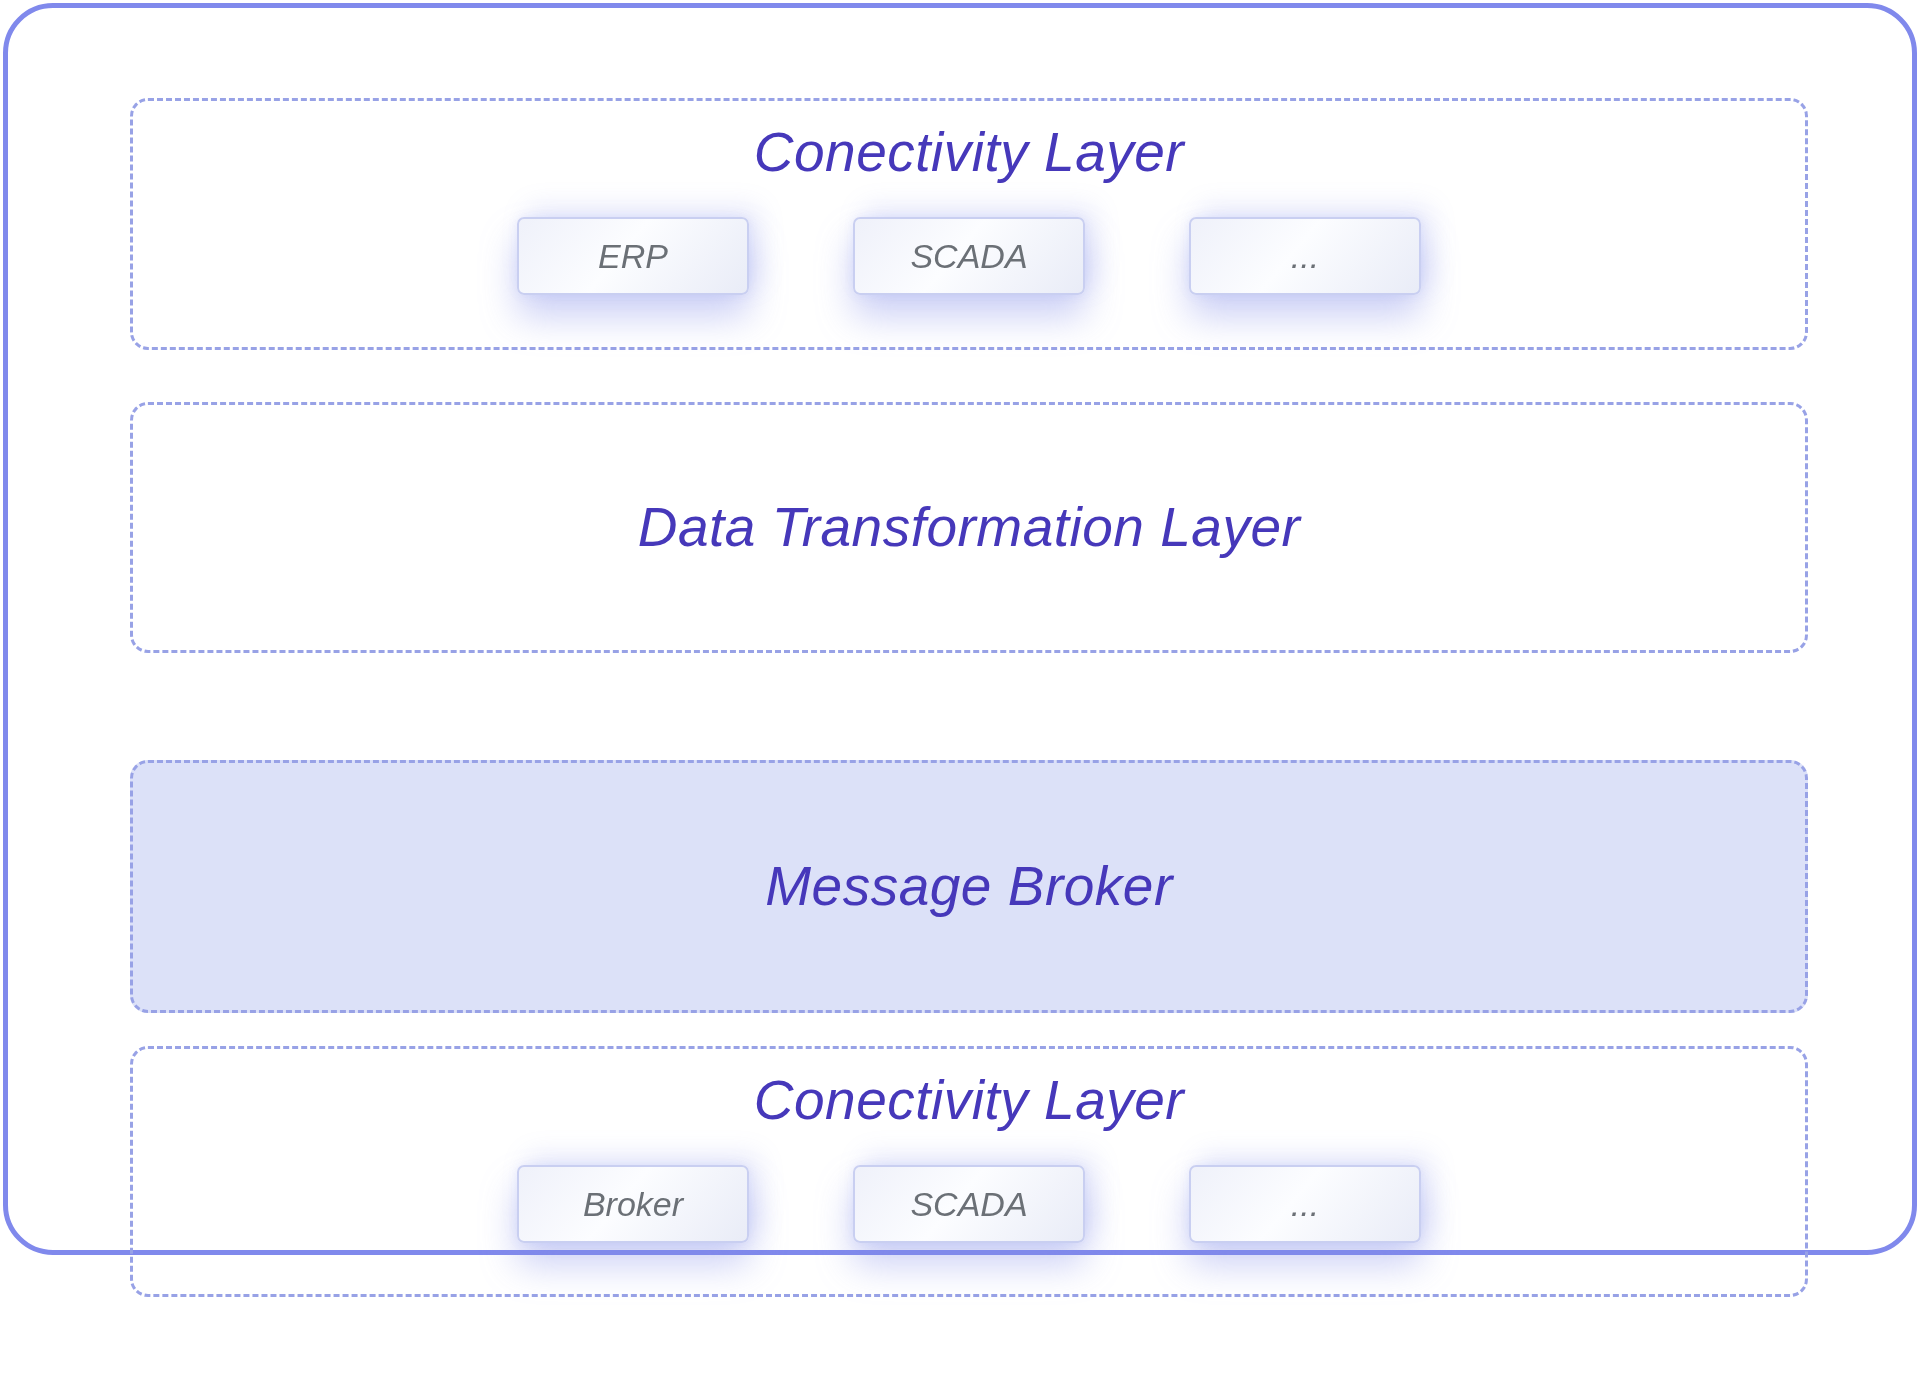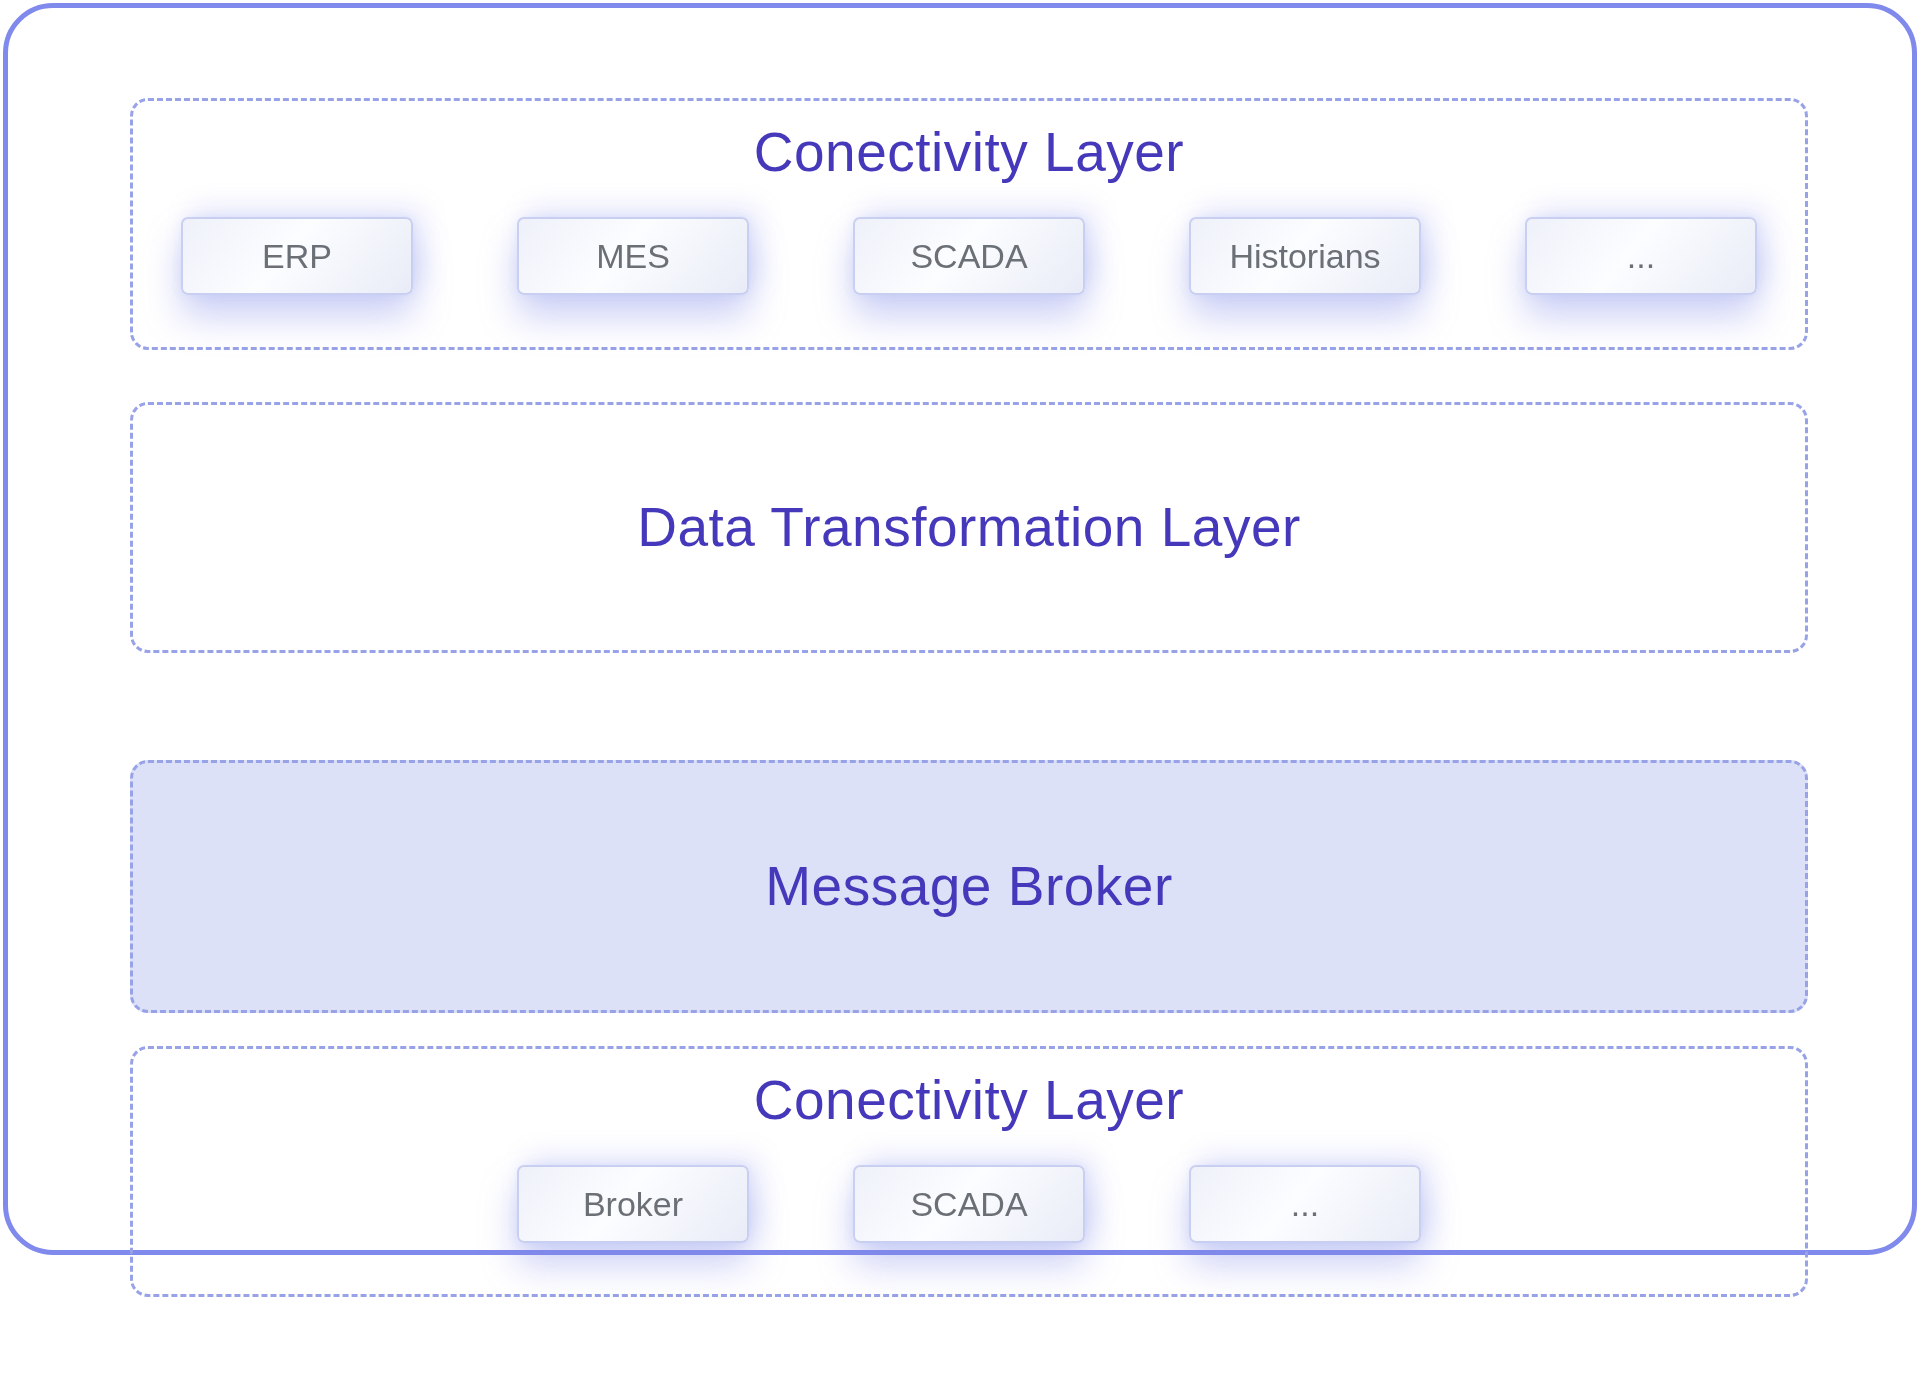--- a/index.html
+++ b/index.html
@@ -8,21 +8,21 @@
     --layer-title:#4638ba;
     --broker-fill:#dce1f8;
     --box-border:#c9cff1;
     --box-text:#6b7076;
     --box-glow:rgba(129,140,233,0.40);
     --canvas-bg:#ffffff;
   }
   *{margin:0;padding:0;box-sizing:border-box;}
   html,body{width:1920px;height:1385px;background:var(--canvas-bg);overflow:hidden;}
   body{font-family:"Liberation Sans", sans-serif;}
-  .canvas{position:relative;width:1920px;height:1258px;background:var(--canvas-bg);}
+  .canvas{position:relative;width:1920px;height:1258px;background:var(--canvas-bg);font-style:italic;}
   .frame{
     position:absolute;left:3px;top:3px;right:3px;bottom:3px;
     border:5px solid var(--frame-border);
     border-radius:50px;
     background:var(--canvas-bg);
   }
   .layer{
     position:absolute;left:122px;width:1678px;
     border:3px dashed var(--dashed-border);
     border-radius:18px;
@@ -58,23 +58,21 @@
 </head>
 <body>
 
 <div class="canvas">
   <div class="frame">
 
     <section class="layer layer-group layer-pos-0">
       <h2 class="layer-title">Conectivity Layer</h2>
       <div class="boxes-row">
           <div class="component-box">ERP</div>
-          <div class="component-box">MES</div>
           <div class="component-box">SCADA</div>
-          <div class="component-box">Historians</div>
           <div class="component-box">...</div>
         </div>
     </section>
 
     <section class="layer layer-plain layer-pos-1">
       <h2 class="layer-title">Data Transformation Layer</h2>
     </section>
 
     <section class="layer layer-filled layer-pos-2">
       <h2 class="layer-title">Message Broker</h2>

